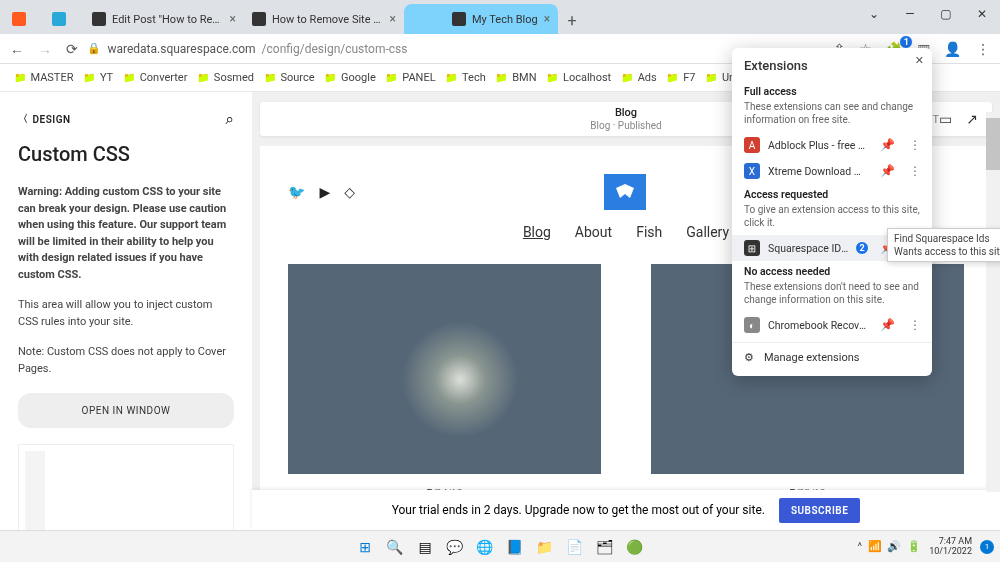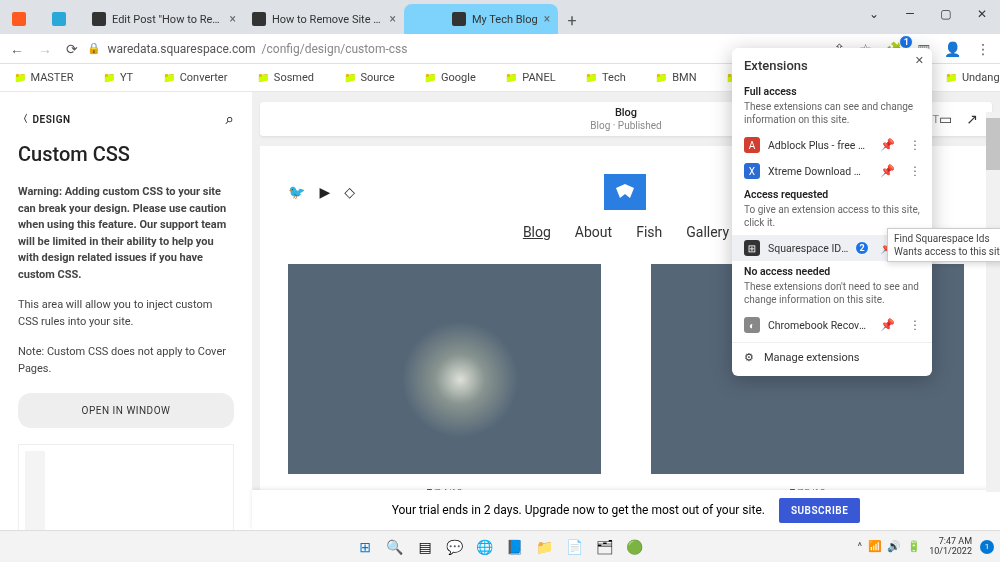--- a/index.html
+++ b/index.html
@@ -18,21 +18,21 @@
 
 .omnibar { height: 30px; background: #fff; display: flex; align-items: center; padding: 0 10px; gap: 10px; border-bottom: 1px solid #e0e0e0; }
 .nav-icons { display: flex; gap: 14px; color: #555; font-size: 14px; }
 .url-area { flex: 1; display: flex; align-items: center; gap: 6px; font-size: 12px; color: #555; }
 .url-area .lock { font-size: 11px; color: #777; }
 .url-path { color: #888; }
 .right-icons { display: flex; gap: 14px; align-items: center; color: #555; font-size: 14px; }
 .ext-btn { position: relative; }
 .annot { position: absolute; width: 14px; height: 14px; border-radius: 50%; background: #1a73e8; color: #fff; font-size: 9px; font-weight: bold; display: flex; align-items: center; justify-content: center; border: 1.5px solid #fff; }
 
-.bookmarks { height: 28px; background: #fff; display: flex; align-items: center; padding: 0 14px; gap: 30px; font-size: 11px; color: #444; border-bottom: 1px solid #e8e8e8; }
+.bookmarks { height: 28px; background: #fff; display: flex; align-items: center; padding: 0 14px; gap: 10px; font-size: 11px; color: #444; border-bottom: 1px solid #e8e8e8; }
 .bm { display: flex; align-items: center; gap: 4px; }
 .bm::before { content: "📁"; font-size: 10px; filter: hue-rotate(20deg) saturate(2); }
 
 
 .sq { position: relative; height: 438px; display: flex; background: #f5f5f5; }
 .sq-left { width: 252px; background: #fff; padding: 0 18px; overflow: hidden; }
 .sq-left-top { display: flex; align-items: center; justify-content: space-between; padding: 18px 0 14px; }
 .back-link { display: flex; align-items: center; gap: 4px; font-size: 10px; font-weight: 600; letter-spacing: 0.5px; color: #222; }
 .sq-left h1 { font-size: 20px; font-weight: 500; margin-bottom: 18px; color: #222; }
 .sq-left p { font-size: 11px; line-height: 1.5; color: #444; margin-bottom: 14px; }
@@ -233,21 +233,21 @@
       <span class="sub-btn">SUBSCRIBE</span>
     </div>
   </div>
 </div>
 
 <div class="ext-popup">
   <span class="close">✕</span>
   <h3>Extensions</h3>
 
   <div class="ext-sec-title">Full access</div>
-  <div class="ext-sec-desc">These extensions can see and change information on this site.</div>
+  <div class="ext-sec-desc">These extensions can see and change information on free site.</div>
   <div class="ext-row">
     <span class="ext-icon" style="background:#d23f31">A</span>
     <span class="name">Adblock Plus - free ad blocker</span>
     <span class="pin">📌</span>
     <span class="more">⋮</span>
   </div>
   <div class="ext-row">
     <span class="ext-icon" style="background:#2b6cd4">X</span>
     <span class="name">Xtreme Download Manager</span>
     <span class="pin">📌</span>

